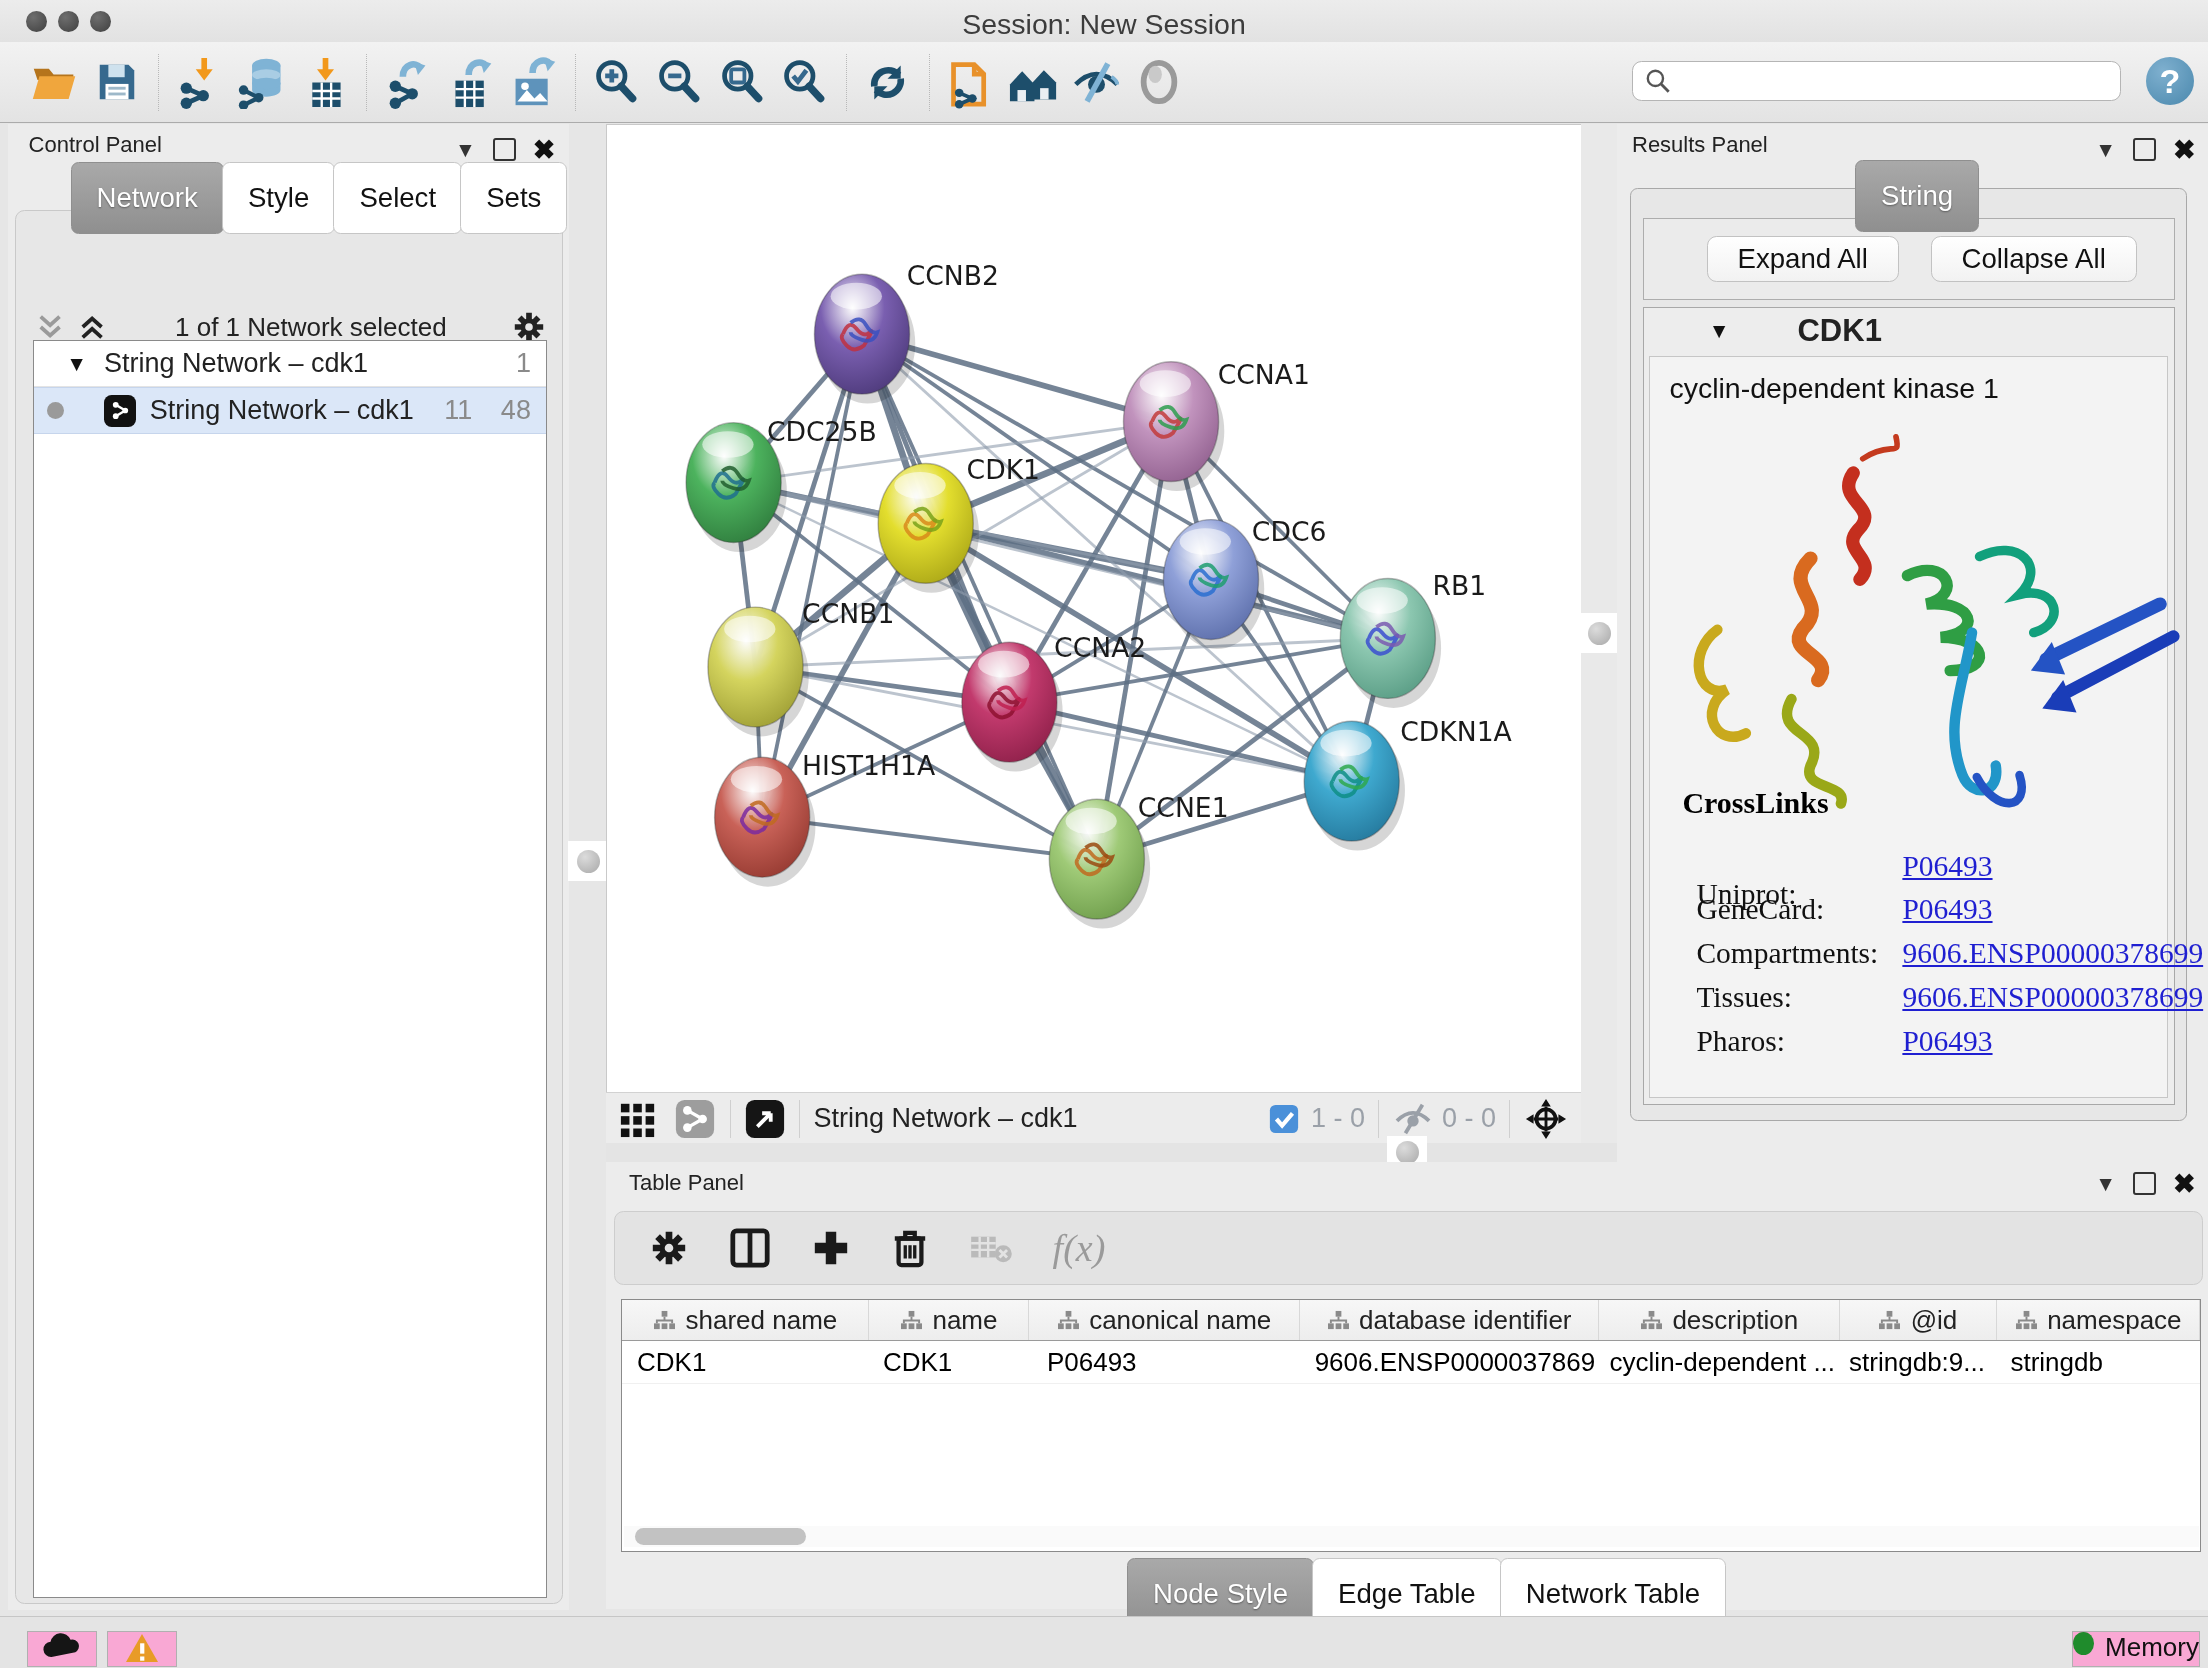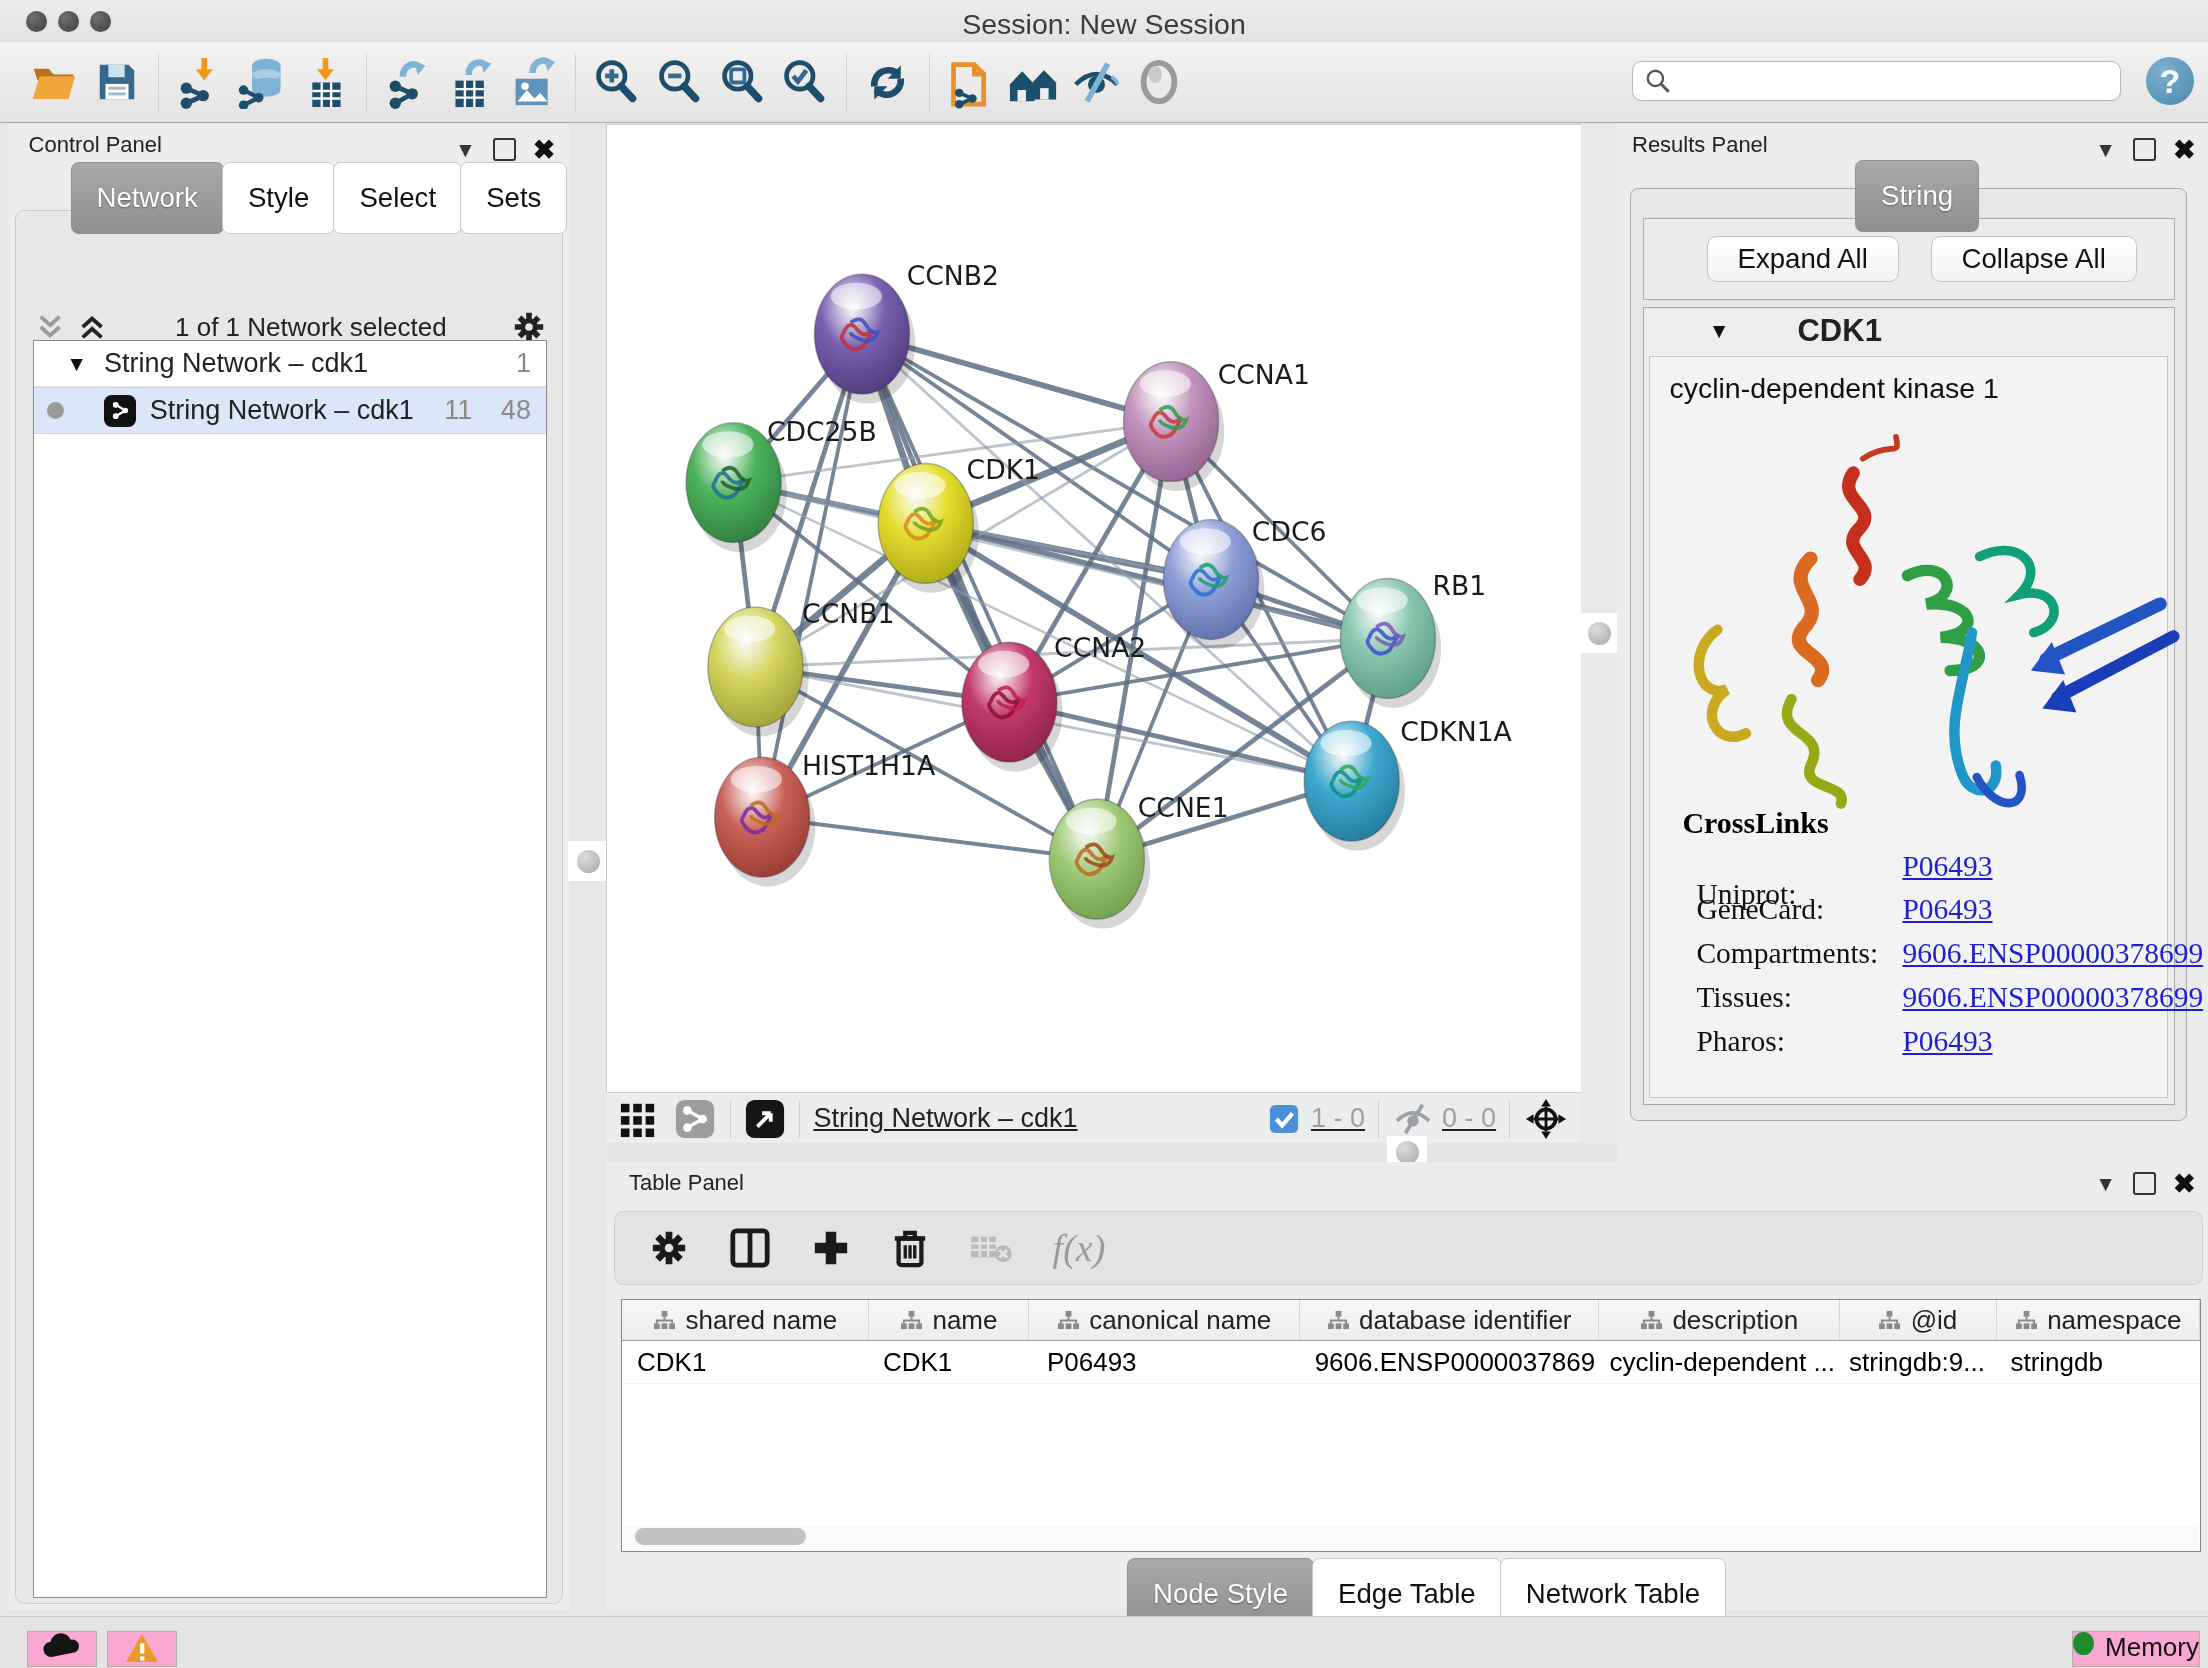--- a/index.html
+++ b/index.html
@@ -1,19 +1,19 @@
 <!DOCTYPE html>
 <html style="font-size:15px"><head>
 <meta charset="utf-8">
 <style>
   html,body{margin:0;padding:0;}
   body{width:2208px;height:1668px;position:relative;background:#e6e6e6;
        font-family:"Liberation Sans",sans-serif;color:#222;overflow:hidden;
        -webkit-font-smoothing:antialiased;}
-  .abs{position:absolute;text-decoration:underline;}
+  .abs{position:absolute;}
   
   .titlebar{left:0;top:0;width:2208px;height:42px;background:linear-gradient(#ececec,#e2e2e2);}
   .tl{position:absolute;top:10.5px;width:21px;height:21px;border-radius:50%;
       background:radial-gradient(circle at 35% 30%,#6e6e6e,#3f3f3f);}
   .wintitle{position:absolute;left:0;right:0;top:7.6px;text-align:center;font-size:28.5px;color:#3c3c3c;}
   .toolbar{left:0;top:42px;width:2208px;height:80px;background:linear-gradient(#f2f2f2,#e3e3e3);
            border-bottom:1.9px solid #ababab;display:flex;align-items:center;}
   .tbtn{width:59px;height:61px;display:flex;align-items:center;justify-content:center;margin:0 1.9px;}
   .tsep{width:0;height:57px;border-left:1.9px dotted #b8b8b8;margin:0 9.5px;}
   .searchbox{position:absolute;left:1632px;top:61px;width:476px;height:38px;background:#fff;
@@ -608,21 +608,21 @@
             <path d="M262 168 C302 148 322 188 282 198 C332 194 342 228 297 233 C347 233 352 268 307 268" stroke="#2f9e44" stroke-width="12"></path>
             <path d="M338 148 C378 128 410 158 380 188 C420 178 430 218 395 228" stroke="#12a07c" stroke-width="10"></path>
             <path d="M330 228 C320 288 300 328 320 378 C330 403 360 398 355 368" stroke="#2196c9" stroke-width="11"></path>
             <path d="M335 380 C355 418 392 416 380 378" stroke="#2453c4" stroke-width="9"></path>
             <path d="M528 198 L408 256" stroke="#2453c4" stroke-width="14"></path>
             <path d="M542 232 L420 296" stroke="#1a3db8" stroke-width="13"></path>
           </g>
           <path d="M414 238 L392 268 L428 272 Z" fill="#2453c4"></path>
           <path d="M426 278 L404 308 L440 312 Z" fill="#1a3db8"></path>
         </svg>
-        <div class="xl-title" style="top:449px">CrossLinks</div>
+        <div class="xl-title" style="top:429px">CrossLinks</div>
         <div id="crosslinks">
             <div class="xl-label" style="top: 493px; margin-top: 28px;">Uniprot:</div>
             <div class="xl-val" style="top: 493px;">P06493</div>
             <div class="xl-label" style="top: 536px;">GeneCard:</div>
             <div class="xl-val" style="top: 536px;">P06493</div>
             <div class="xl-label" style="top: 580px;">Compartments:</div>
             <div class="xl-val" style="top: 580px;">9606.ENSP00000378699</div>
             <div class="xl-label" style="top: 624px;">Tissues:</div>
             <div class="xl-val" style="top: 624px;">9606.ENSP00000378699</div>
             <div class="xl-label" style="top: 668px;">Pharos:</div>

